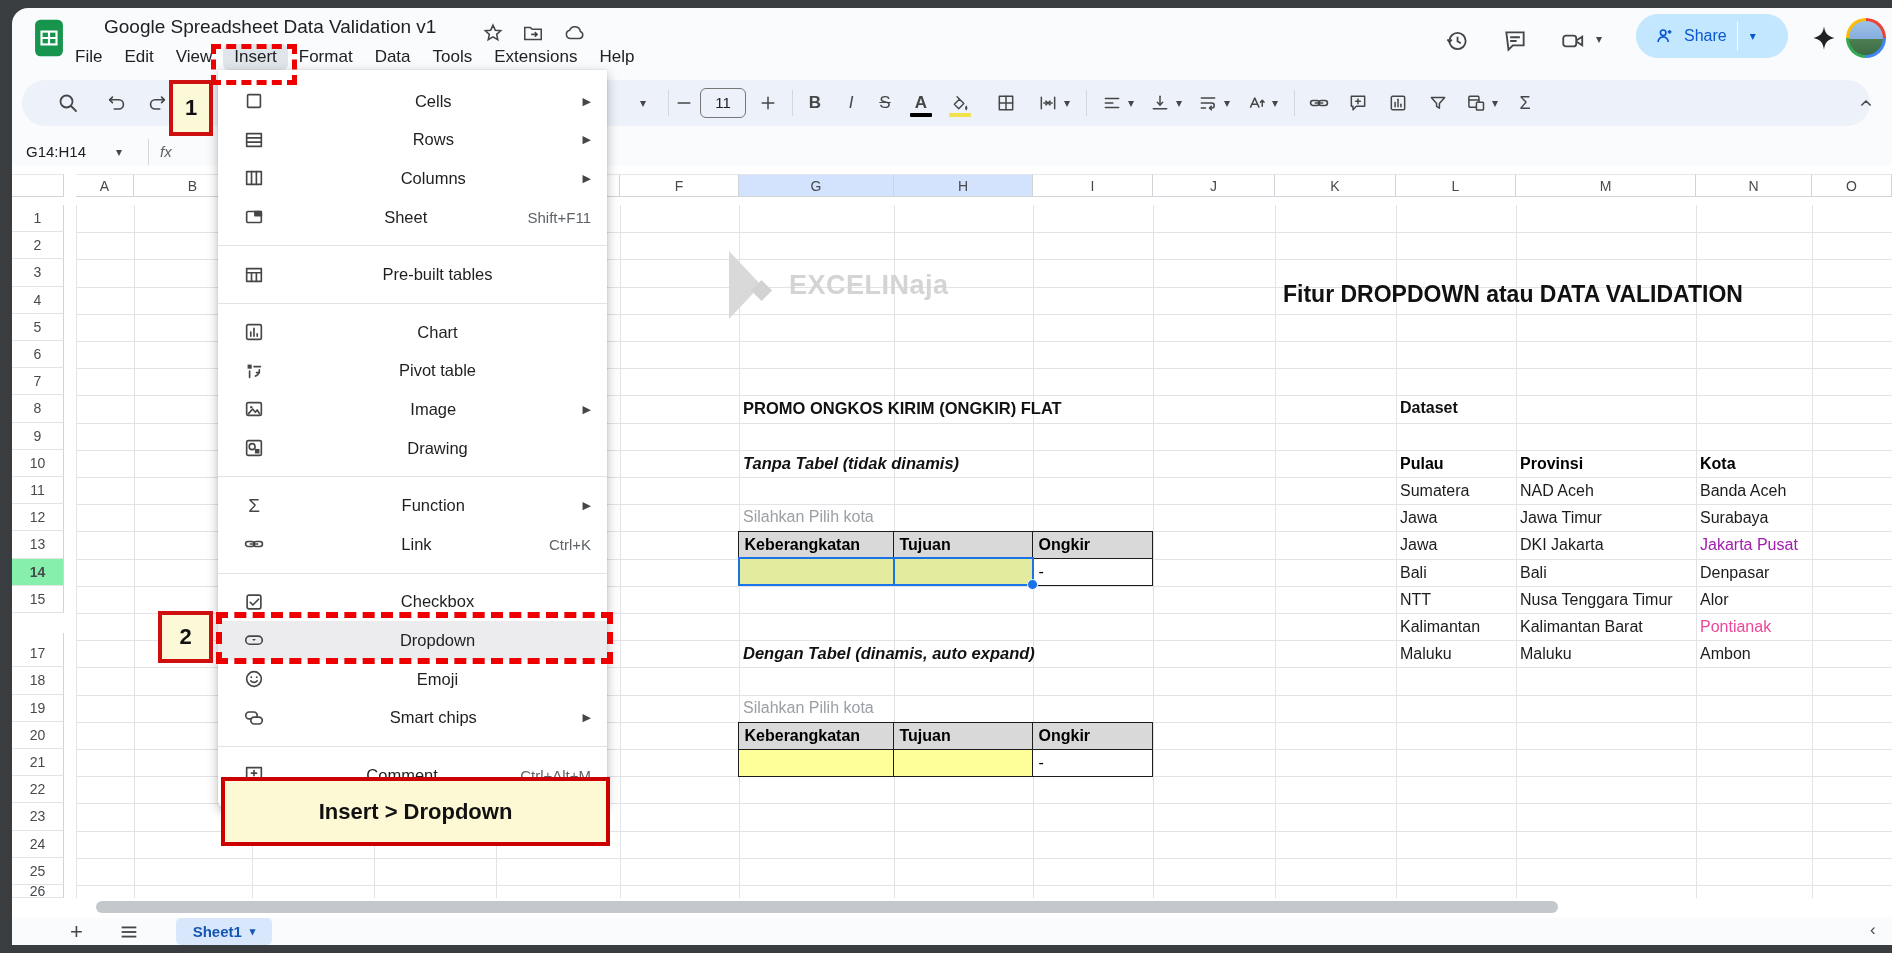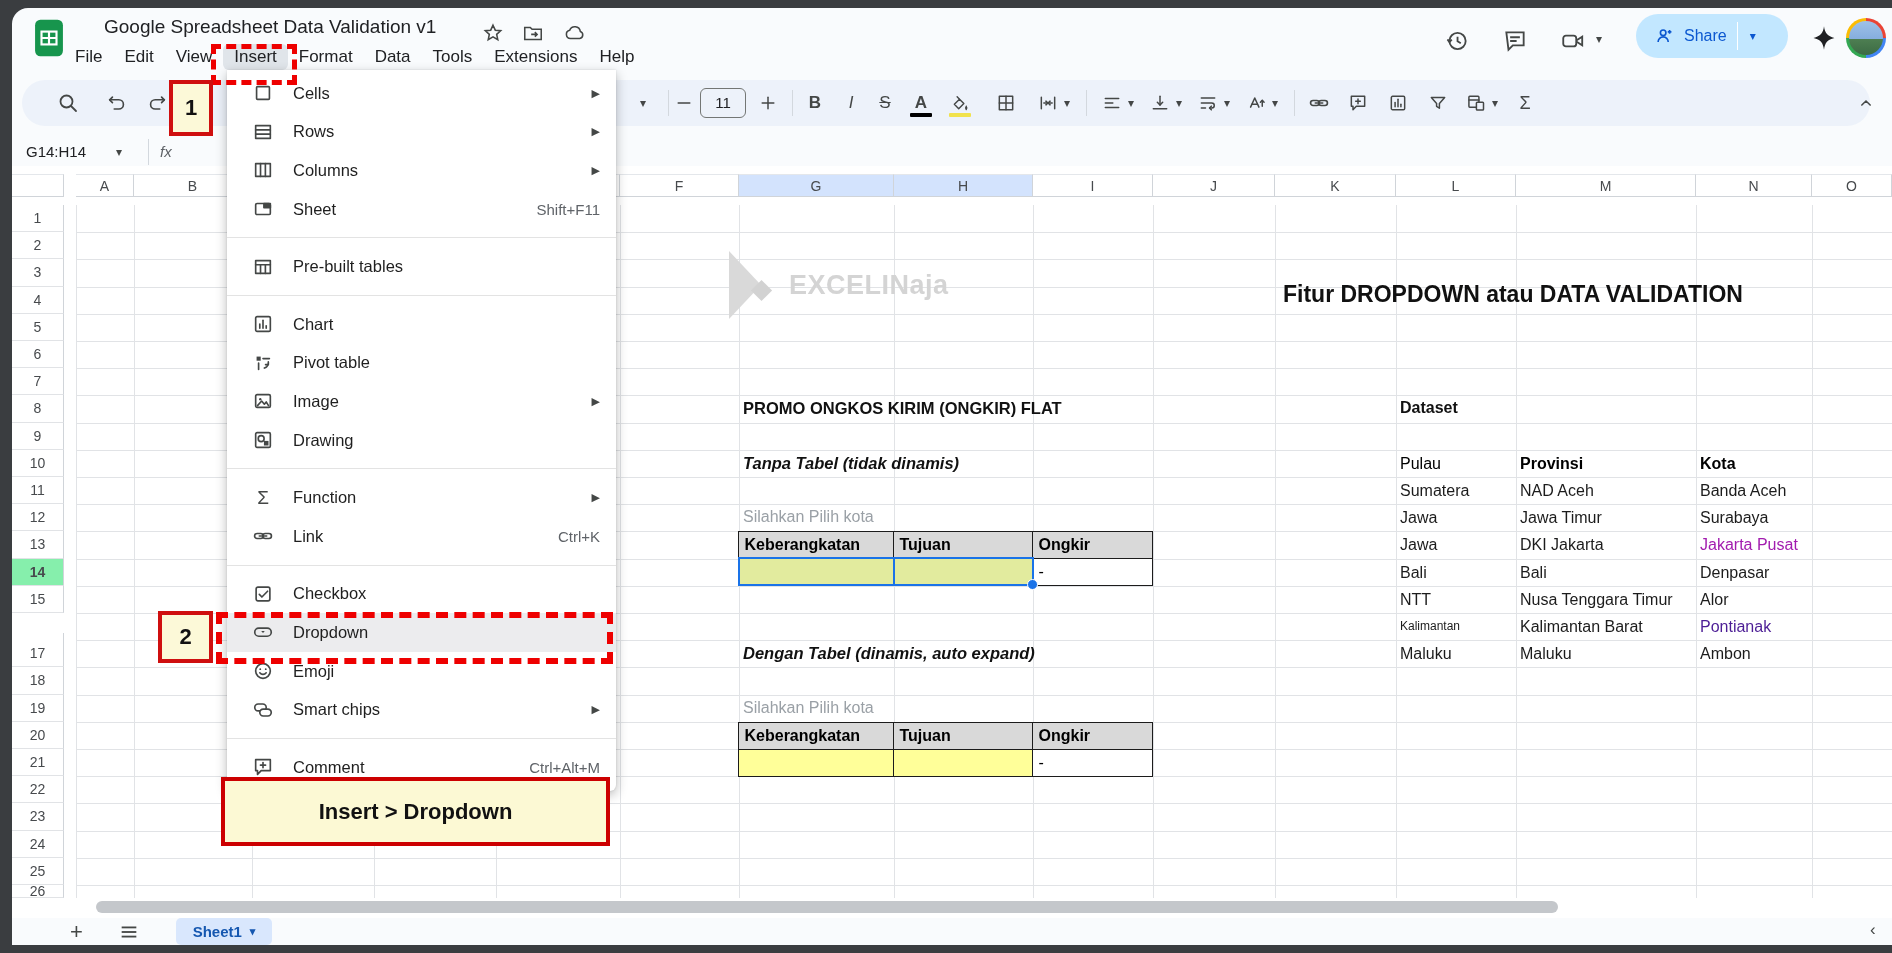--- a/index.html
+++ b/index.html
@@ -46,22 +46,22 @@
   .celltext { position:absolute; font-size:16px; color:#111; white-space:nowrap; }
   .bold { font-weight:bold; } .bi { font-weight:bold; font-style:italic; }
   .hint { color:#9aa0a6; }
   .otable { position:absolute; display:grid; border:1.5px solid #1c1c1c; background:#1c1c1c; grid-gap:1px; }
   .otable > div { font-size:16px; padding-left:6px; line-height:26px; white-space:nowrap; overflow:hidden; }
   .ohdr { background:#d9d9d9; font-weight:bold; }
   
   #sel-rect { border:2px solid #1a73e8; }
   #sel-handle { width:11px; height:11px; border-radius:50%; background:#1a73e8; border:1px solid #fff; }
   
-  #insert-menu { left:215px; top:62px; width:389px; background:#fff; z-index:30;
-    box-shadow:0 4px 12px rgba(0,0,0,.28), 0 0 2px rgba(0,0,0,.12); border-radius:0 0 6px 6px; padding:4px 0; }
+  #insert-menu { left:206px; top:62px; width:389px; background:#fff; z-index:30;
+    box-shadow:0 4px 12px rgba(0,0,0,.28), 0 0 2px rgba(0,0,0,.12); border-radius:0 0 6px 6px; padding:12px 0;text-align:center; }
   .mi { height:38.6px; display:flex; align-items:center; padding:0 16px 0 24px; position:relative; }
   .mi.hl { background:#ececee; }
   .mi .micon { width:24px; height:24px; margin-right:18px; color:#444746; flex:none; display:flex; align-items:center; justify-content:center; }
   .mi .mlabel { font-size:16.5px; color:#1f1f1f; flex:1; }
   .mi .mshort { font-size:15px; color:#5f6368; }
   .mi .msub { font-size:11px; color:#444746; }
   .mdiv { border-top:1px solid #e3e3e3; margin:9px 0; }
   
   .stepbox { position:absolute; background:#fcf9d8; border:4px solid #cf0f0f; z-index:45;
     display:flex; align-items:center; justify-content:center; font-size:22px; font-weight:bold; color:#111; }
@@ -408,41 +408,41 @@
 
     <div class="celltext bold" style="left:1271px; top:115px; font-size:23px;">Fitur DROPDOWN atau DATA VALIDATION</div>
     <div class="celltext bold" style="left:731px; top:233px; font-size:16.5px;">PROMO ONGKOS KIRIM (ONGKIR) FLAT</div>
     <div class="celltext bi" style="left:731px; top:288px; font-size:16.5px;">Tanpa Tabel (tidak dinamis)</div>
     <div class="celltext hint" style="left:731px; top:342px;">Silahkan Pilih kota</div>
     <div class="celltext bi" style="left:731px; top:478px; font-size:16.5px;">Dengan Tabel (dinamis, auto expand)</div>
     <div class="celltext hint" style="left:731px; top:533px;">Silahkan Pilih kota</div>
 
     <div class="celltext bold" style="left:1388px; top:233px;">Dataset</div>
     <div id="dataset-area">
-        <div style="position: absolute; left: 1388px; top: 283.8px; height: 27.2px; line-height: 27.2px; font-size: 16px; font-weight: normal; white-space: nowrap;">Pulau</div>
+        <div style="position: absolute; left: 1388px; top: 283.8px; height: 27.2px; line-height: 27.2px; font-size: 16px; font-weight: bold; white-space: nowrap;">Pulau</div>
         <div style="position: absolute; left: 1508px; top: 283.8px; height: 27.2px; line-height: 27.2px; font-size: 16px; font-weight: bold; white-space: nowrap;">Provinsi</div>
         <div style="position: absolute; left: 1688px; top: 283.8px; height: 27.2px; line-height: 27.2px; font-size: 16px; font-weight: bold; white-space: nowrap;">Kota</div>
         <div style="position: absolute; left: 1388px; top: 311px; height: 27.2px; line-height: 27.2px; font-size: 16px; color: rgb(28, 28, 28); white-space: nowrap;">Sumatera</div>
         <div style="position: absolute; left: 1508px; top: 311px; height: 27.2px; line-height: 27.2px; font-size: 16px; color: rgb(28, 28, 28); white-space: nowrap;">NAD Aceh</div>
         <div style="position: absolute; left: 1688px; top: 311px; height: 27.2px; line-height: 27.2px; font-size: 16px; color: rgb(28, 28, 28); white-space: nowrap;">Banda Aceh</div>
         <div style="position: absolute; left: 1388px; top: 338.2px; height: 27.2px; line-height: 27.2px; font-size: 16px; color: rgb(28, 28, 28); white-space: nowrap;">Jawa</div>
         <div style="position: absolute; left: 1508px; top: 338.2px; height: 27.2px; line-height: 27.2px; font-size: 16px; color: rgb(28, 28, 28); white-space: nowrap;">Jawa Timur</div>
         <div style="position: absolute; left: 1688px; top: 338.2px; height: 27.2px; line-height: 27.2px; font-size: 16px; color: rgb(28, 28, 28); white-space: nowrap;">Surabaya</div>
         <div style="position: absolute; left: 1388px; top: 365.4px; height: 27.2px; line-height: 27.2px; font-size: 16px; color: rgb(28, 28, 28); white-space: nowrap;">Jawa</div>
         <div style="position: absolute; left: 1508px; top: 365.4px; height: 27.2px; line-height: 27.2px; font-size: 16px; color: rgb(28, 28, 28); white-space: nowrap;">DKI Jakarta</div>
         <div style="position: absolute; left: 1688px; top: 365.4px; height: 27.2px; line-height: 27.2px; font-size: 16px; color: #a21caf; white-space: nowrap;">Jakarta Pusat</div>
         <div style="position: absolute; left: 1388px; top: 392.6px; height: 27.2px; line-height: 27.2px; font-size: 16px; color: rgb(28, 28, 28); white-space: nowrap;">Bali</div>
         <div style="position: absolute; left: 1508px; top: 392.6px; height: 27.2px; line-height: 27.2px; font-size: 16px; color: rgb(28, 28, 28); white-space: nowrap;">Bali</div>
         <div style="position: absolute; left: 1688px; top: 392.6px; height: 27.2px; line-height: 27.2px; font-size: 16px; color: rgb(28, 28, 28); white-space: nowrap;">Denpasar</div>
         <div style="position: absolute; left: 1388px; top: 419.8px; height: 27.2px; line-height: 27.2px; font-size: 16px; color: rgb(28, 28, 28); white-space: nowrap;">NTT</div>
         <div style="position: absolute; left: 1508px; top: 419.8px; height: 27.2px; line-height: 27.2px; font-size: 16px; color: rgb(28, 28, 28); white-space: nowrap;">Nusa Tenggara Timur</div>
         <div style="position: absolute; left: 1688px; top: 419.8px; height: 27.2px; line-height: 27.2px; font-size: 16px; color: rgb(28, 28, 28); white-space: nowrap;">Alor</div>
-        <div style="position: absolute; left: 1388px; top: 447px; height: 27.2px; line-height: 27.2px; font-size: 12px; color: rgb(28, 28, 28); white-space: nowrap; text-align: right;">Kalimantan</div>
+        <div style="position: absolute; left: 1388px; top: 447px; height: 27.2px; line-height: 27.2px; font-size: 16px; color: rgb(28, 28, 28); white-space: nowrap; text-align: right;">Kalimantan</div>
         <div style="position: absolute; left: 1508px; top: 447px; height: 27.2px; line-height: 27.2px; font-size: 16px; color: rgb(28, 28, 28); white-space: nowrap;">Kalimantan Barat</div>
-        <div style="position: absolute; left: 1688px; top: 447px; height: 27.2px; line-height: 27.2px; font-size: 16px; color: #4c1d95; white-space: nowrap;">Pontianak</div>
+        <div style="position: absolute; left: 1688px; top: 447px; height: 27.2px; line-height: 27.2px; font-size: 16px; color: #ec4899; white-space: nowrap;">Pontianak</div>
         <div style="position: absolute; left: 1388px; top: 474.2px; height: 27.2px; line-height: 27.2px; font-size: 16px; color: rgb(28, 28, 28); white-space: nowrap;">Maluku</div>
         <div style="position: absolute; left: 1508px; top: 474.2px; height: 27.2px; line-height: 27.2px; font-size: 16px; color: rgb(28, 28, 28); white-space: nowrap;">Maluku</div>
         <div style="position: absolute; left: 1688px; top: 474.2px; height: 27.2px; line-height: 27.2px; font-size: 16px; color: rgb(28, 28, 28); white-space: nowrap;">Ambon</div>
       </div>
 
     <div id="ongkir-table-1" class="otable" style="left: 725.5px; top: 365.4px; grid-template-columns: 154px 138px 119px; grid-template-rows: 26px 26px;">
         <div class="ohdr">Keberangkatan</div>
         <div class="ohdr">Tujuan</div>
         <div class="ohdr">Ongkir</div>
         <div style="background: rgb(226, 235, 158);"></div>

